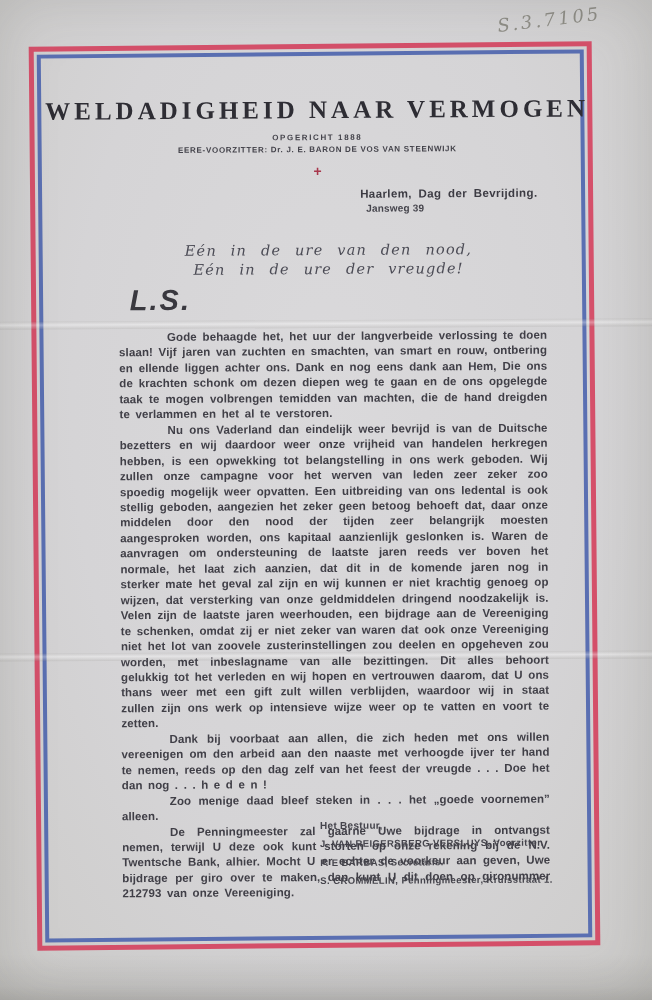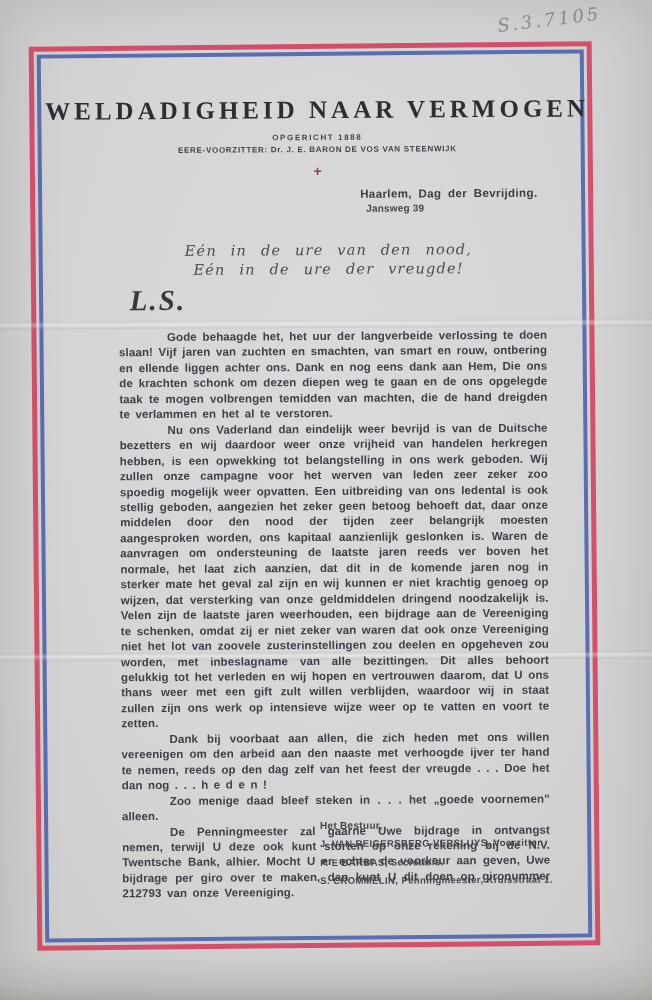--- a/index.html
+++ b/index.html
@@ -67,21 +67,21 @@
     font-size:10px;font-weight:bold;letter-spacing:0.2px;color:#45444c;
   }
   .motto{
     position:absolute;left:140px;top:241px;width:380px;text-align:center;
     font-family:"DejaVu Serif", serif;font-style:italic;
     font-size:14.5px;line-height:19px;letter-spacing:1.2px;word-spacing:8px;
     color:#4b4b55;
   }
   .salutation{
     position:absolute;left:131px;top:283px;
-    font-family:Liberation Serif, serif;font-style:italic;font-weight:bold;
+    font-family:Liberation Sans, sans-serif;font-style:italic;font-weight:bold;
     font-size:29px;letter-spacing:2px;color:#39383f;
   }
   .body-text{
     position:absolute;left:120px;top:329px;width:428px;
     font-size:11.5px;font-weight:bold;line-height:15.45px;
     letter-spacing:0.1px;word-spacing:2.2px;
     text-align:justify;color:#403f47;
   }
   .body-text p{margin:0;text-indent:48px;}
   .signature{

